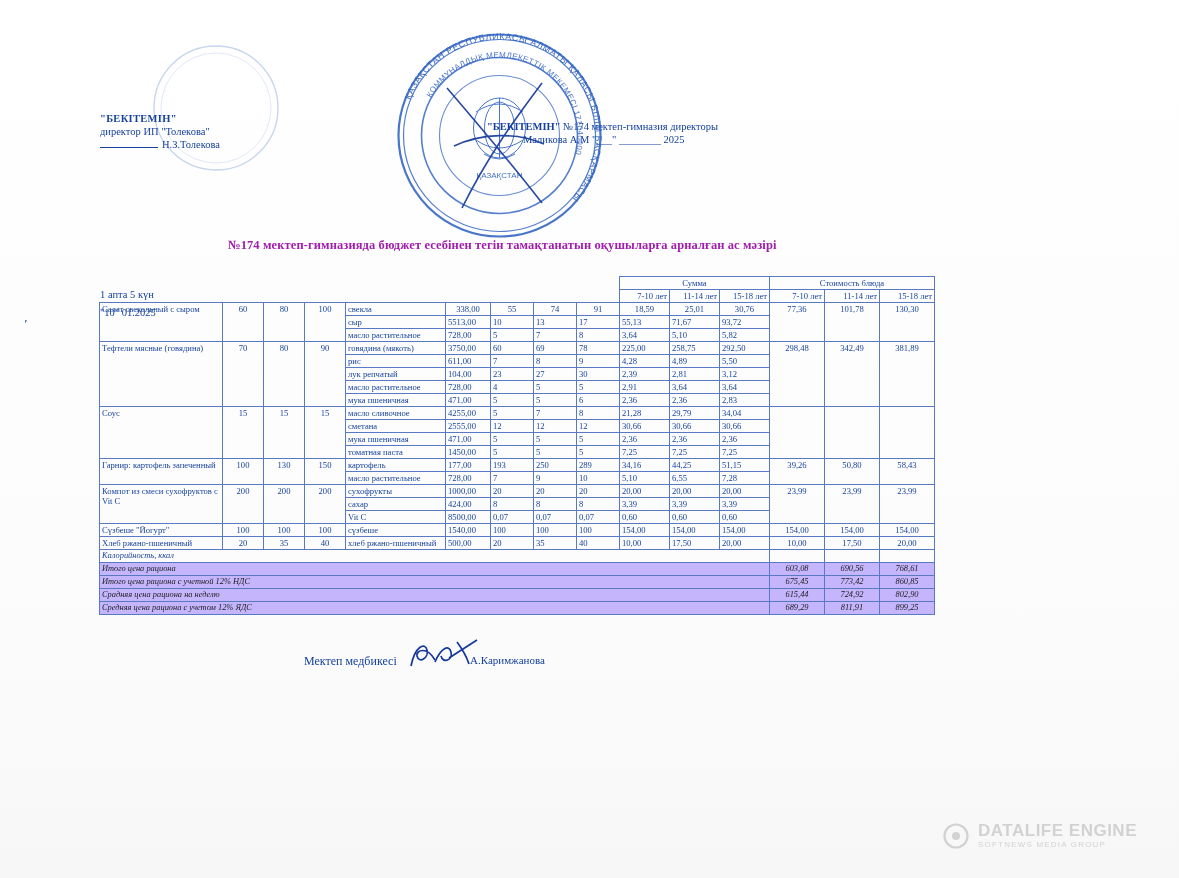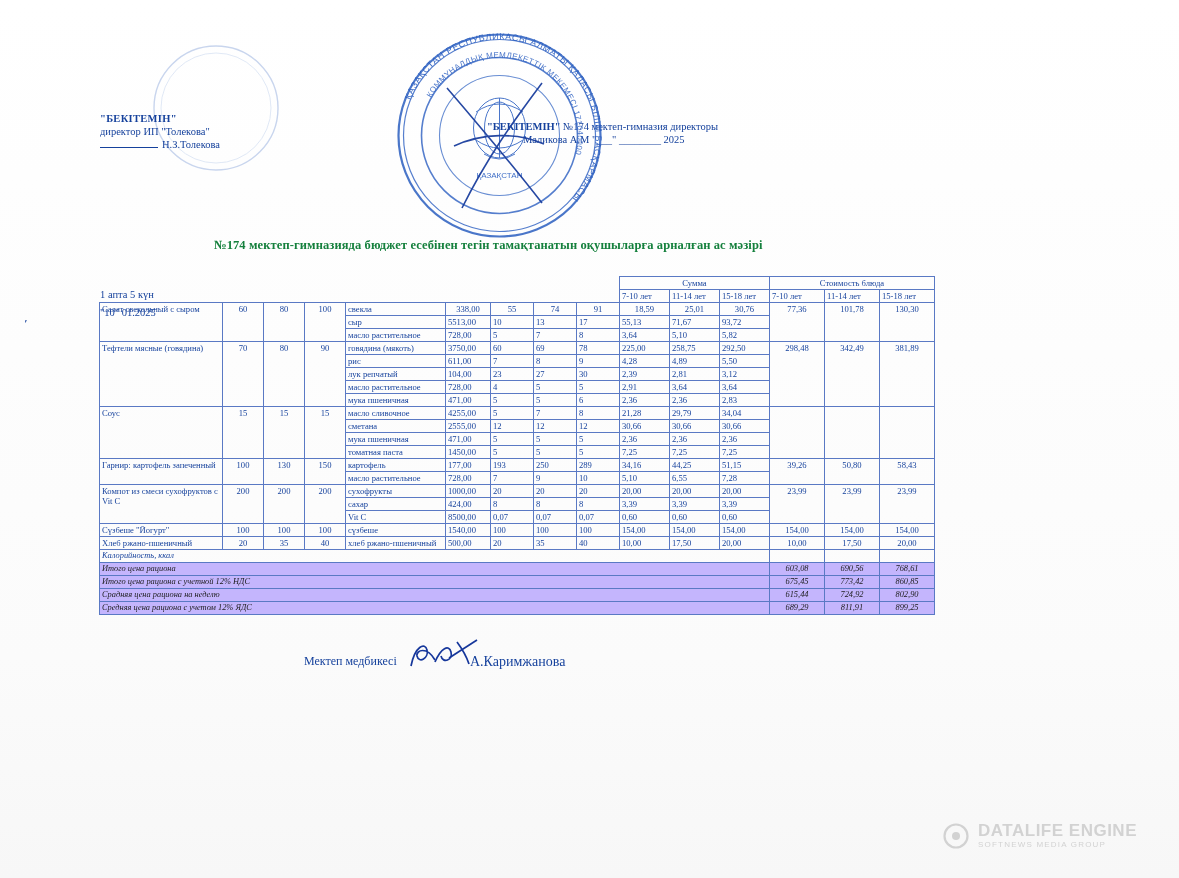--- a/index.html
+++ b/index.html
@@ -41,22 +41,22 @@
     pointer-events:none;
   }
   .stamp svg{display:block;}
   .stamp-small{
     position:absolute;left:152px;top:44px;width:128px;height:128px;
     opacity:.55;
   }
 
   
   .doc-title{
-    position:absolute;left:214px;top:238px;width:620px;
-    font-size:12.5px;font-weight:bold;color:#15803d;letter-spacing:.1px;
+    position:absolute;left:228px;top:238px;width:620px;
+    font-size:12.5px;font-weight:bold;color:#a21caf;letter-spacing:.1px;
     text-align:left;
   }
 
   
   .week-label{position:absolute;left:100px;top:289px;font-size:10.5px;color:#15419c;}
   .date-label{position:absolute;left:100px;top:307px;font-size:10.5px;color:#15419c;}
 
   
   .tbl-wrap{position:absolute;left:99px;top:276px;}
   table.menu{
@@ -73,37 +73,37 @@
   }
   .c-dish{width:118px;}
   .c-por{width:36px;text-align:center;}
   .c-ing{width:95px;}
   .c-price{width:40px;text-align:center;}
   .c-g{width:38px;text-align:center;}
   .c-sum{width:45px;text-align:center;}
   .c-cost{width:50px;text-align:center;}
   .nb{border:none !important;}
   .hdr-sum{text-align:center;font-weight:normal;}
-  .sub-hdr td{text-align:left;}
+  .sub-hdr td{text-align:right;}
   .tot-row td{
     background:#c4b5fd;
     font-style:italic;
     font-weight:bold;
     color:#1b1b1b;
     font-size:8.4px;
   }
   .tot-row td.val{color:#1b1b1b;text-align:center;font-style:italic;}
   .kal-row td{font-weight:bold;font-style:italic;font-size:8.4px;}
   .left-pad{padding-left:3px;}
 
   
   .footer-sig{
     position:absolute;left:304px;top:654px;font-size:12px;color:#15419c;
   }
-  .footer-name{position:absolute;left:470px;top:654px;font-size:14px;color:#15419c;}
+  .footer-name{position:absolute;left:470px;top:654px;font-size:11px;color:#15419c;}
   .sig-scribble{position:absolute;left:405px;top:638px;width:80px;height:34px;}
 
   
   .watermark{
     position:absolute;right:42px;bottom:28px;
     display:flex;align-items:center;gap:9px;color:#d2d2d2;
     font-family:"Liberation Sans", sans-serif;
   }
   .wm-title{font-size:17px;font-weight:bold;letter-spacing:.5px;line-height:17px;}
   .wm-sub{font-size:8px;letter-spacing:1.2px;line-height:11px;}

